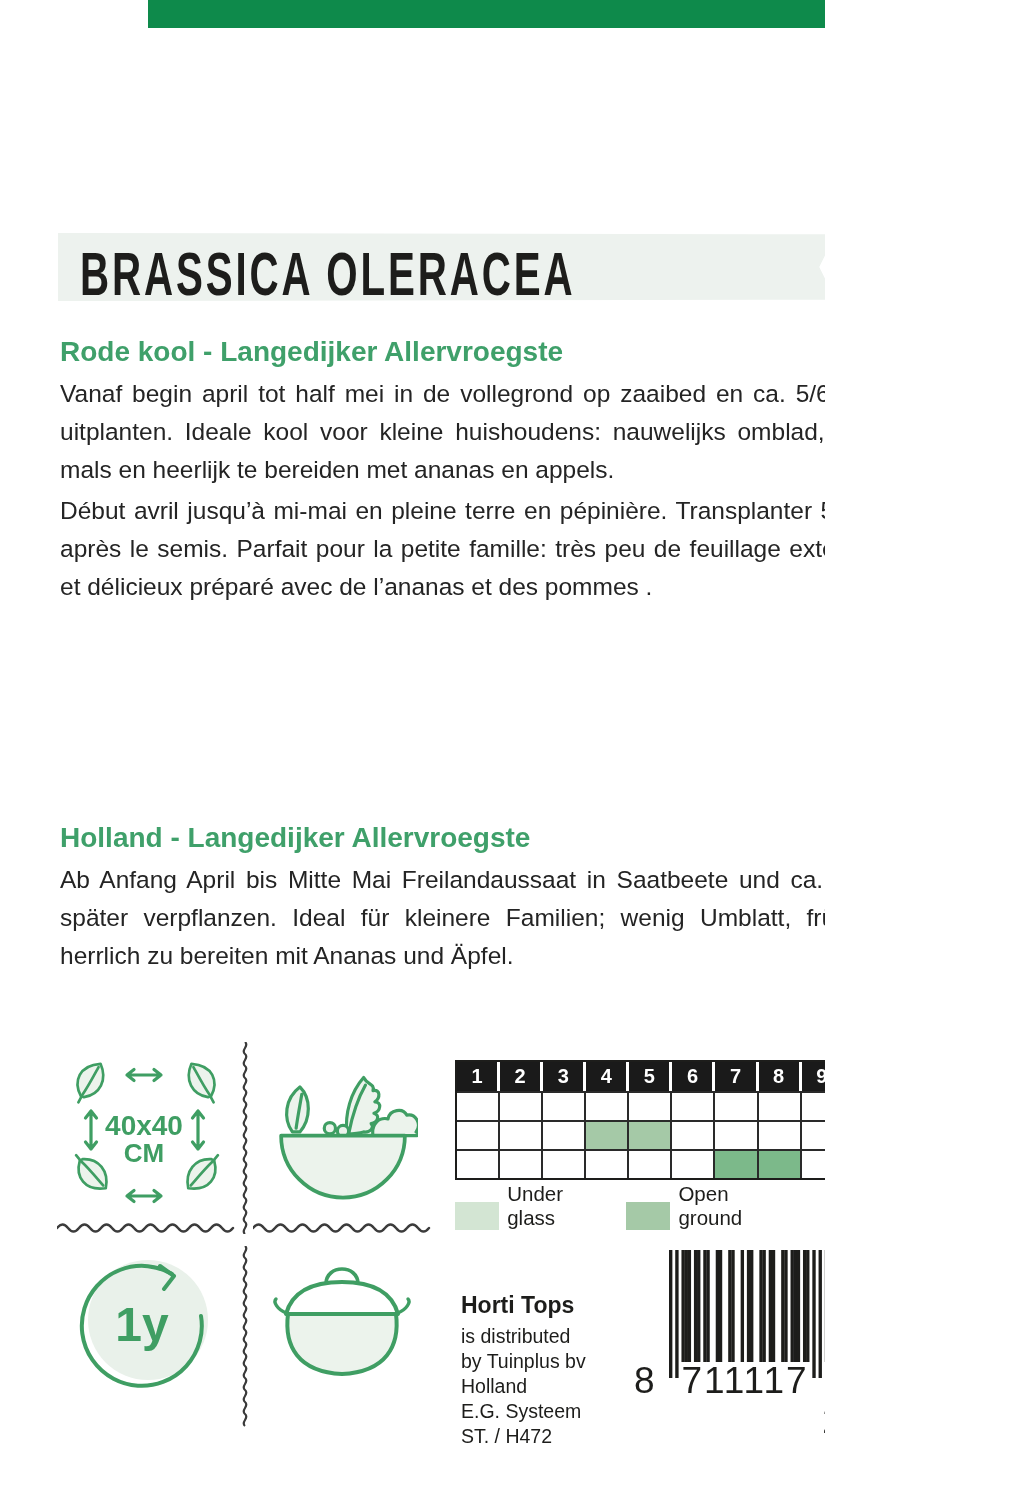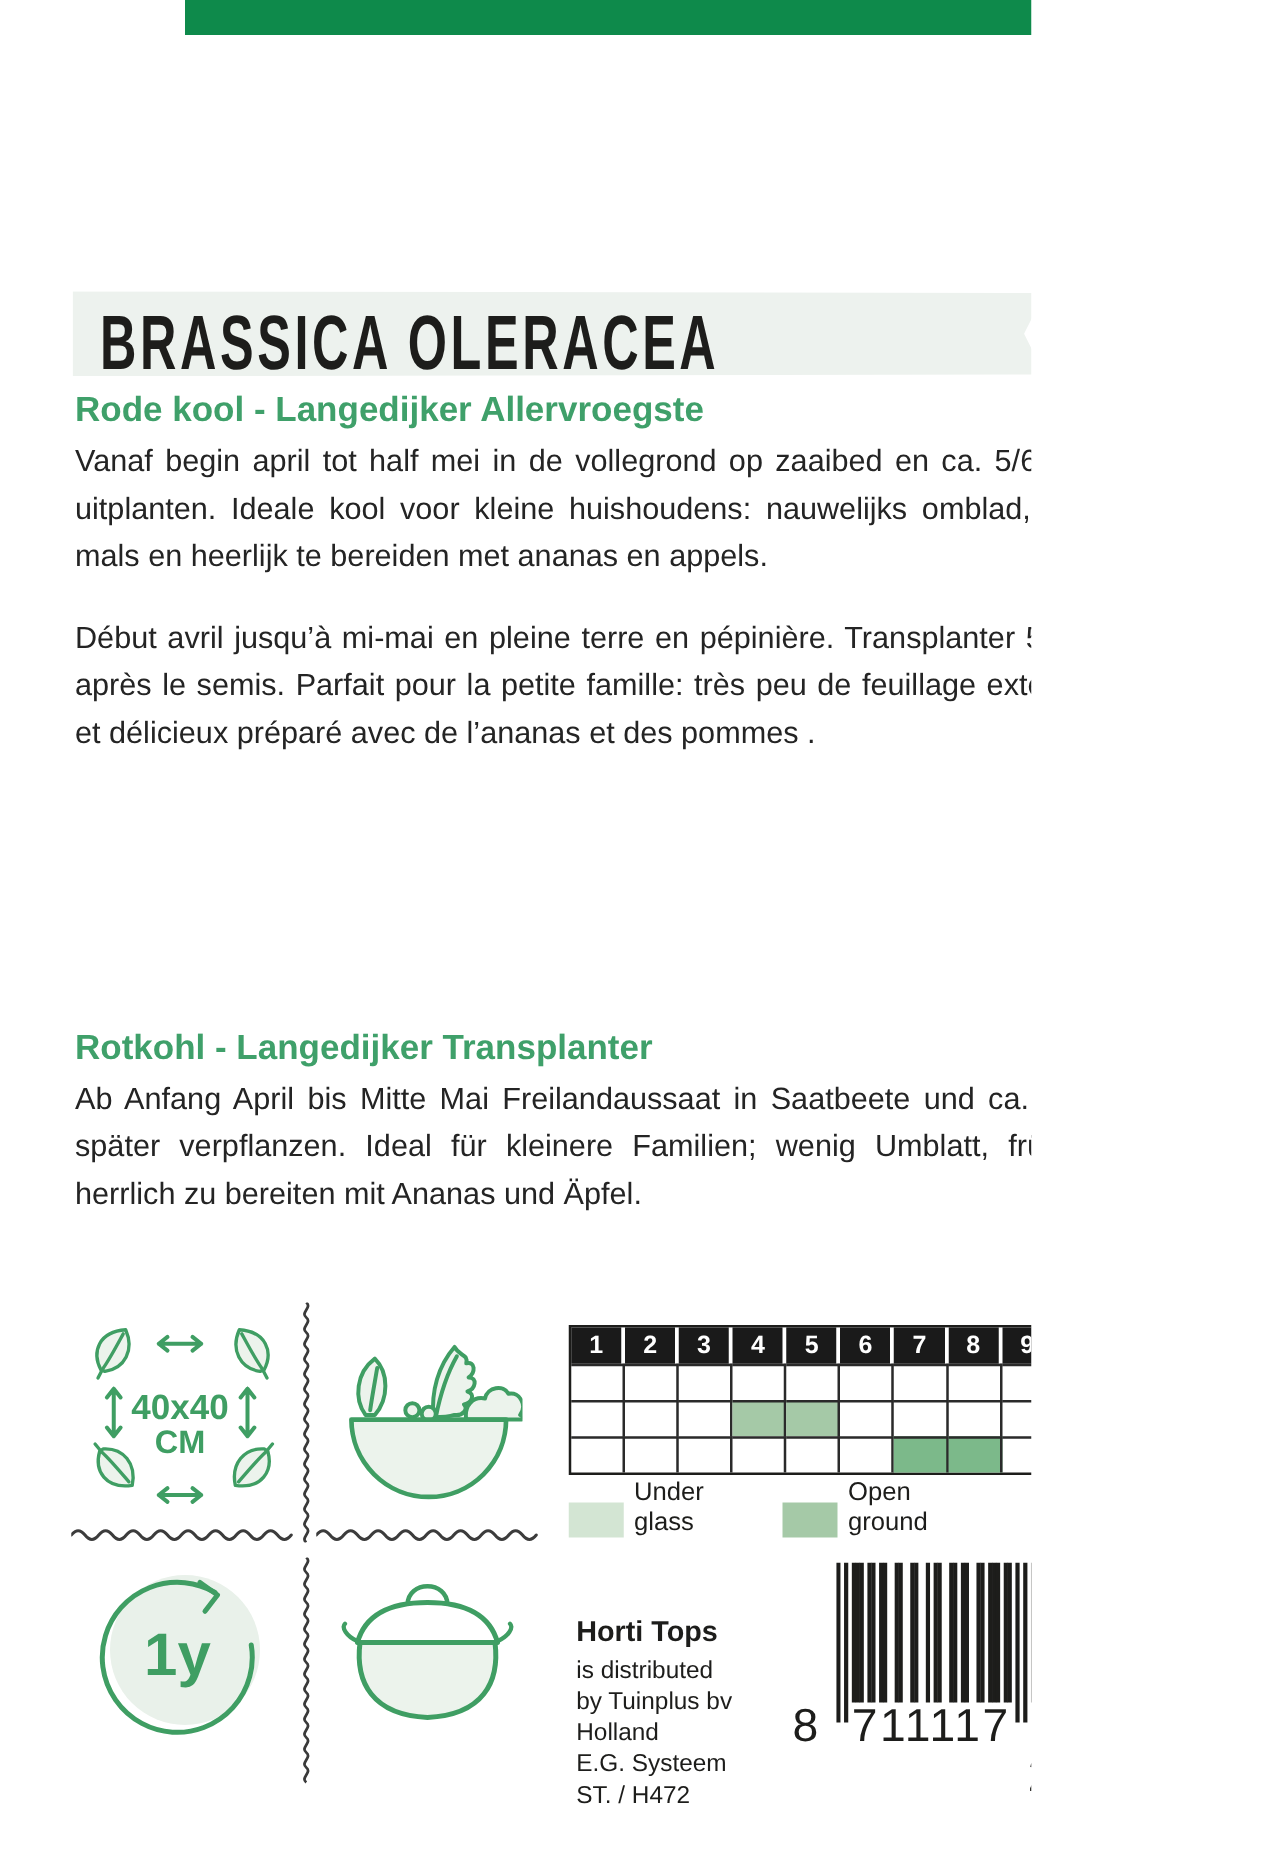--- a/index.html
+++ b/index.html
@@ -20,21 +20,21 @@
   .title-band{position:absolute;left:58px;top:233px;width:776px;height:68px;background:var(--band-bg);
     clip-path:polygon(0 0,100% 2%,99.2% 25%,98.1% 50%,99.2% 75%,100% 98%,0 100%);}
   .species-title{position:absolute;left:80px;top:238px;font-size:56px;font-weight:600;letter-spacing:4px;
     color:#1d1d1b;transform:scale(.72,1.1);transform-origin:left top;white-space:nowrap;}
 
   .rooster{position:absolute;left:850px;top:218px;}
 
   .lang{position:absolute;left:60px;width:908px;}
   .lang h2{margin:0 0 7px 0;font-size:28px;line-height:32px;font-weight:bold;color:var(--heading-green);}
   .lang p{margin:0;font-size:24.5px;line-height:38px;text-align:justify;text-align-last:left;color:var(--ink);}
-  #sec-nl{top:312px;} #sec-fr{top:492px;} #sec-en{top:657px;} #sec-de{top:822px;}
+  #sec-nl{top:336px;} #sec-fr{top:492px;} #sec-en{top:657px;} #sec-de{top:822px;}
 
   .abs{position:absolute;}
 
   .spacing-size{position:absolute;left:96px;top:1110px;width:96px;text-align:center;
     font-size:28px;font-weight:bold;color:var(--icon-green);letter-spacing:0;}
   .spacing-unit{position:absolute;left:96px;top:1138px;width:96px;text-align:center;
     font-size:26px;font-weight:bold;color:var(--icon-green);}
 
   .cal-table{position:absolute;left:455px;top:1060px;width:521px;border:2px solid #1d1d1b;background:#fff;}
   .cal-months{display:grid;grid-template-columns:repeat(12,1fr);background:#1a1a1a;height:29px;}
@@ -90,21 +90,21 @@
   </section>
 
   <section class="lang" id="sec-fr">
     <p>Début avril jusqu’à mi-mai en pleine terre en pépinière. Transplanter 5/6 semaines après le semis. Parfait pour la petite famille: très peu de feuillage extérieur, tendre et délicieux préparé avec de l’ananas et des pommes .</p>
   </section>
 
   <section class="lang" id="sec-en">
   </section>
 
   <section class="lang" id="sec-de">
-    <h2>Rotkohl - Langedijker Transplanter</h2>
+    <h2>Holland - Langedijker Allervroegste</h2>
     <p>Ab Anfang April bis Mitte Mai Freilandaussaat in Saatbeete und ca. 5/6 Wochen später verpflanzen. Ideal für kleinere Familien; wenig Umblatt, früh, zart und herrlich zu bereiten mit Ananas und Äpfel.</p>
   </section>
 
   <svg class="abs" style="left:70px;top:1056px;transform:rotate(-6deg);" width="46" height="48" viewBox="0 0 60 62">
     <g stroke="#3f9e63" stroke-width="3.5" stroke-linecap="round" stroke-linejoin="round">
       <path fill="#ecf3ec" d="M12 50 C4 30 14 10 42 11 C49 33 37 51 16 52 Z"></path>
       <path fill="none" d="M8 58 L14 49 C22 40 30 28 39 15"></path>
     </g>
   </svg>
   <svg class="abs" style="left:176px;top:1056px;transform:scaleX(-1) rotate(-6deg);" width="46" height="48" viewBox="0 0 60 62">

